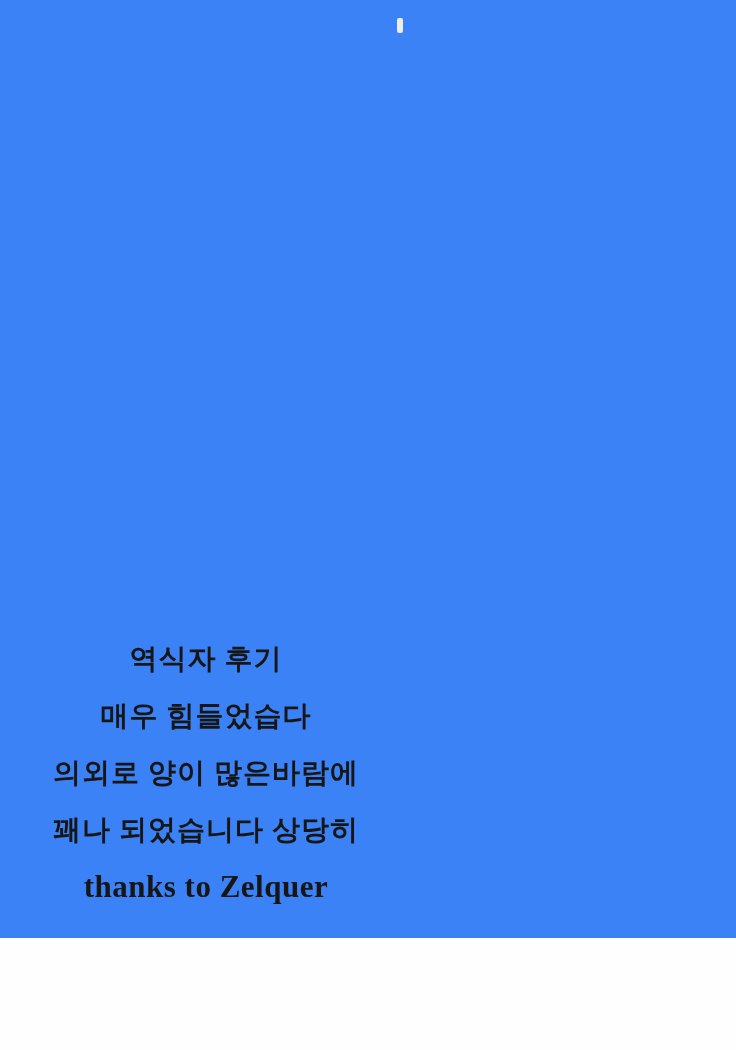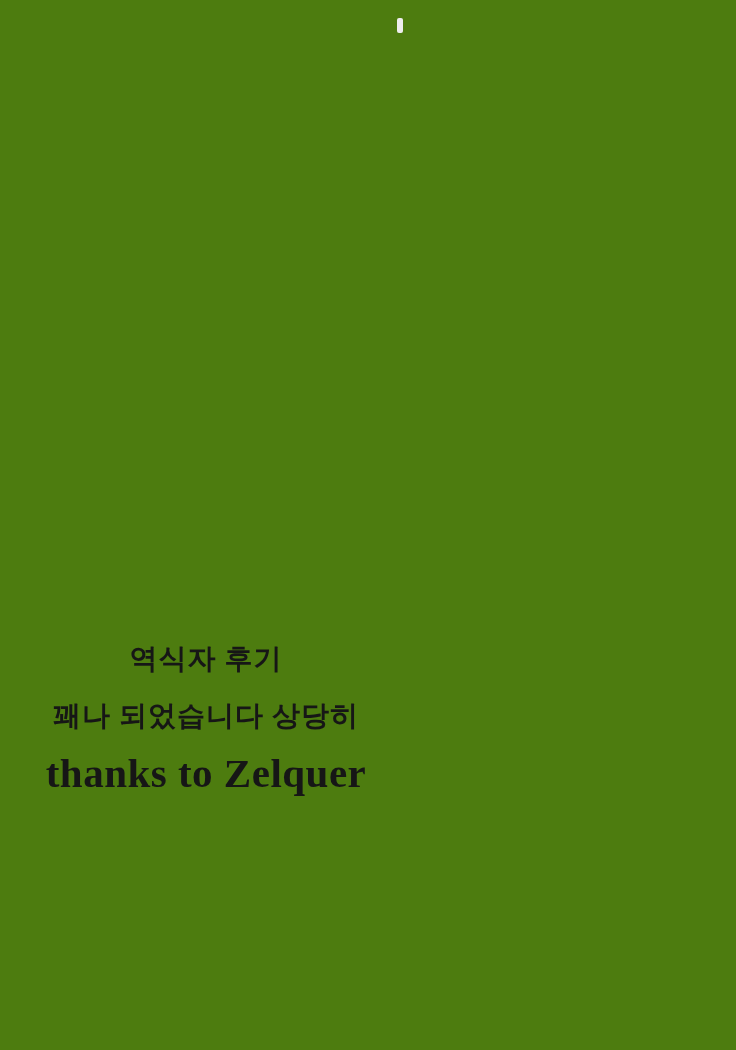--- a/index.html
+++ b/index.html
@@ -11,22 +11,22 @@
     height: 1050px;
     background: #fefefe;
     overflow: hidden;
     position: relative;
     font-family: "Liberation Serif", "DejaVu Serif", serif;
   }
   .page {
     position: absolute;
     left: 0; top: 0;
     width: 736px;
-    height: 1050px;
-    background: #4d7c0f;
+    height: 938px;
+    background: #3b82f6;
   }
   
   .scan-artifact {
     position: absolute;
     left: 397px;
     top: 18px;
     width: 6px;
     height: 15px;
     background: #ededed;
     border-radius: 2px;
@@ -43,31 +43,33 @@
     height: 57px;
     display: flex;
     align-items: center;
     justify-content: center;
     font-weight: bold;
     font-size: 28px;
     letter-spacing: 1px;
     white-space: nowrap;
   }
   .line.latin {
-    font-size: 41px;
+    font-size: 31px;
     letter-spacing: 0.5px;
     font-weight: 600;
   }
 </style>
 </head>
 <body>
 
 <div class="page">
 
   <div class="scan-artifact"></div>
 
   <div class="afterword">
     <div class="line">역식자 후기</div>
+    <div class="line">매우 힘들었습다</div>
+    <div class="line">의외로 양이 많은바람에</div>
     <div class="line">꽤나 되었습니다 상당히</div>
     <div class="line latin">thanks to Zelquer</div>
   </div>
 
 </div>
 
 </body></html>

